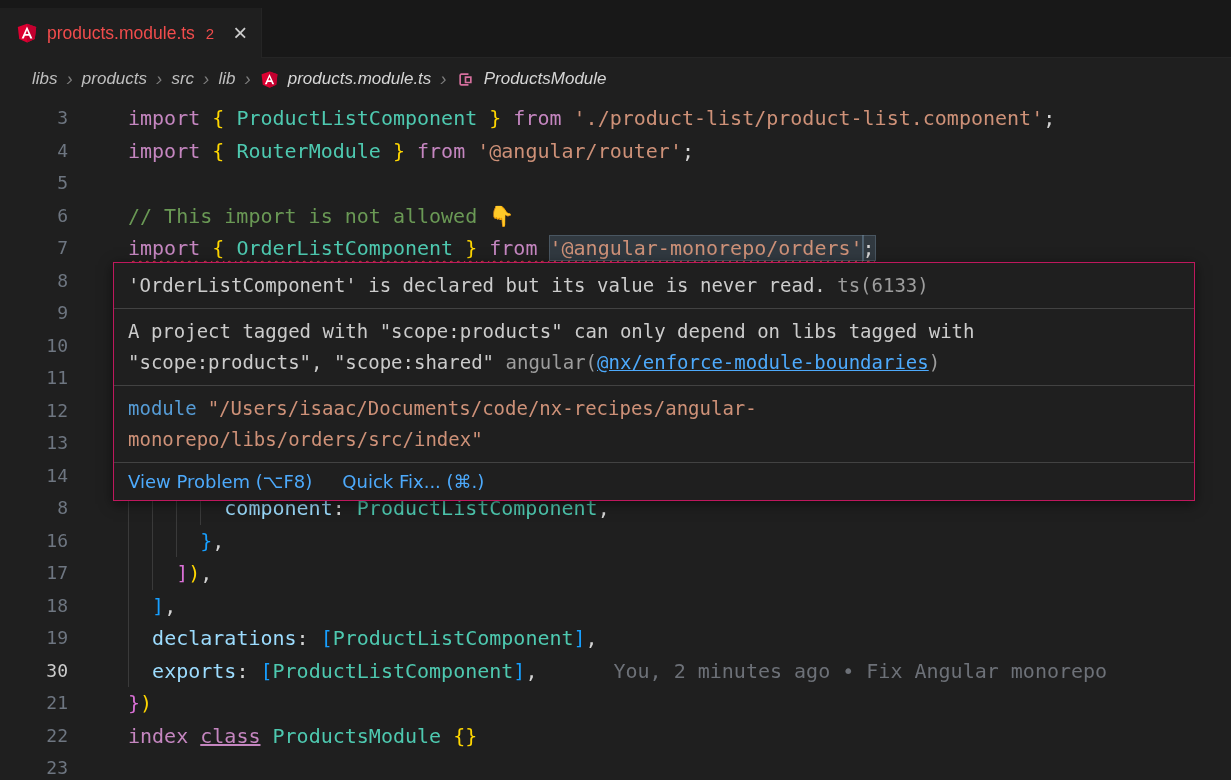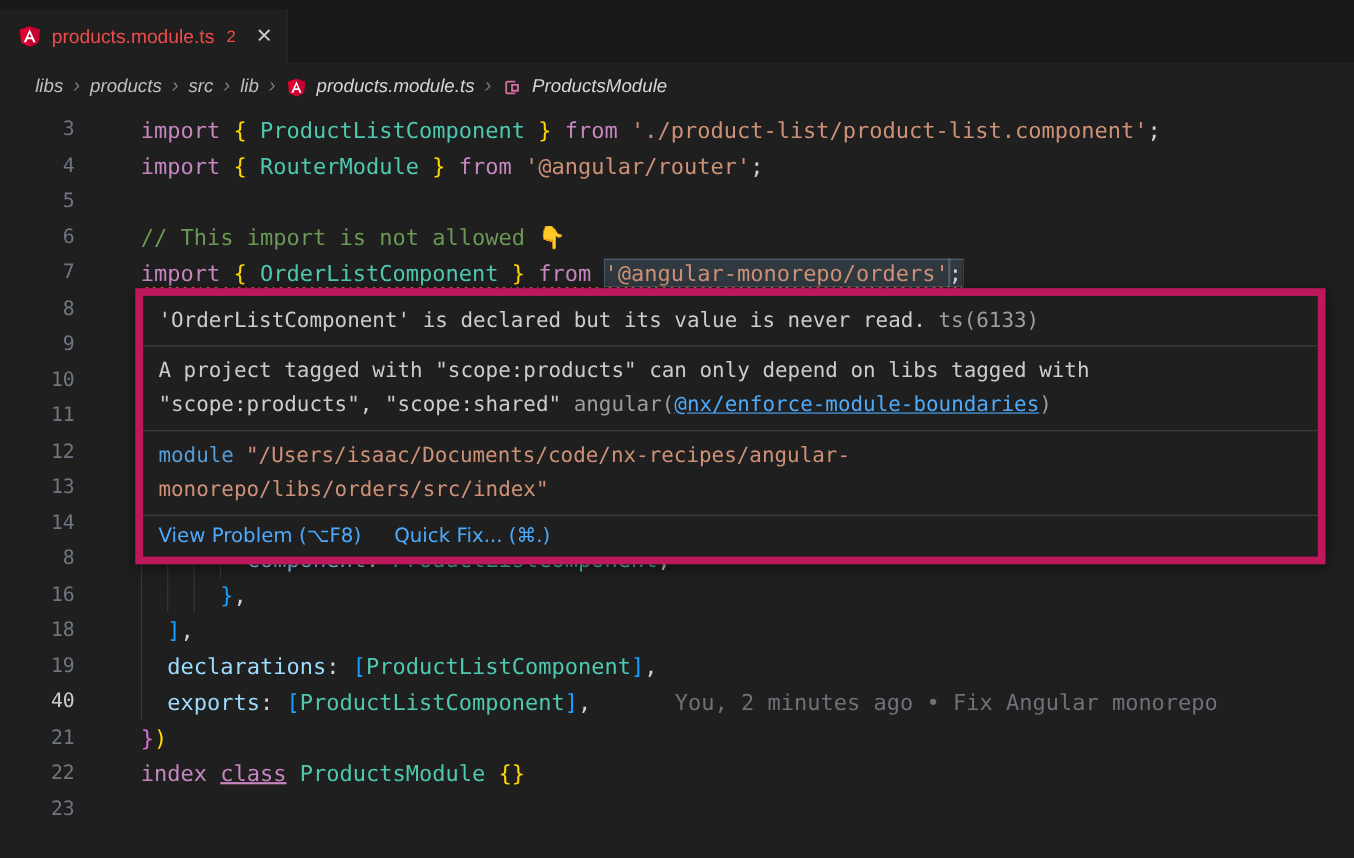--- a/index.html
+++ b/index.html
@@ -29,22 +29,22 @@
                font-family:"DejaVu Sans Mono",monospace; font-size:20px; }
   .gutter { width:68px; flex:none; text-align:right; color:#6e7681; font-size:18px; }
   .gutter.active { color:#cccccc; }
   .line-content { margin-left:60px; position:relative; white-space:pre; color:#d4d4d4; }
   .guide { position:absolute; top:0; bottom:0; width:1px; background:#3a3a3a; }
   .tok.sq { text-decoration:underline wavy #f14c4c; text-decoration-thickness:1.2px; text-underline-offset:5px; }
   .tok.hl { background:rgba(94,118,142,0.30); box-shadow:0 0 0 1px rgba(125,152,178,0.45); }
   .tok.blame { margin-left:76px; }
 
   
-  .hover-popup { position:absolute; left:123px; top:162px; width:1082px; z-index:10;
-                 background:#1f1f1f; border:7px solid #be185d; box-shadow:0 3px 12px rgba(0,0,0,0.55);
+  .hover-popup { position:absolute; left:113px; top:162px; width:1082px; z-index:10;
+                 background:#1f1f1f; border:1px solid #be185d; box-shadow:0 3px 12px rgba(0,0,0,0.55);
                  font-family:"DejaVu Sans Mono",monospace; font-size:19px; color:#cccccc; }
   .hover-section { padding:7px 14px; line-height:31px; border-bottom:1px solid #424242; }
   .hover-muted { color:#9d9d9d; }
   .hover-link { color:#4daafc; text-decoration:underline; cursor:pointer; }
   .hover-kw { color:#569CD6; margin-right:11px; }
   .hover-str { color:#CE9178; }
   .hover-status { padding:8px 14px; display:flex; gap:30px;
                   font-family:"DejaVu Sans",sans-serif; font-size:18px; }
   .action-link { color:#4daafc; cursor:pointer; }
 </style>
@@ -145,29 +145,33 @@
       </div>
       <div class="code-line">
         <div class="gutter">8</div>
         <div class="line-content"><span class="guide" style="left: 0ch;"></span><span class="guide" style="left: 2ch;"></span><span class="guide" style="left: 4ch;"></span><span class="guide" style="left: 6ch;"></span><span class="tok">        </span><span class="tok prop" style="color: rgb(156, 220, 254);">component</span><span class="tok pun" style="color: rgb(212, 212, 212);">:</span><span class="tok"> </span><span class="tok cls" style="color: rgb(78, 201, 176);">ProductListComponent</span><span class="tok pun" style="color: rgb(212, 212, 212);">,</span></div>
       </div>
       <div class="code-line">
         <div class="gutter">16</div>
         <div class="line-content"><span class="guide" style="left: 0ch;"></span><span class="guide" style="left: 2ch;"></span><span class="guide" style="left: 4ch;"></span><span class="tok">      </span><span class="tok b3" style="color: rgb(23, 159, 255);">}</span><span class="tok pun" style="color: rgb(212, 212, 212);">,</span></div>
       </div>
       <div class="code-line">
+        <div class="gutter">17</div>
+        <div class="line-content"><span class="guide" style="left: 0ch;"></span><span class="guide" style="left: 2ch;"></span><span class="tok">    </span><span class="tok b2" style="color: rgb(218, 112, 214);">]</span><span class="tok b1" style="color: rgb(255, 215, 0);">)</span><span class="tok pun" style="color: rgb(212, 212, 212);">,</span></div>
+      </div>
+      <div class="code-line">
         <div class="gutter">18</div>
         <div class="line-content"><span class="guide" style="left: 0ch;"></span><span class="tok">  </span><span class="tok b3" style="color: rgb(23, 159, 255);">]</span><span class="tok pun" style="color: rgb(212, 212, 212);">,</span></div>
       </div>
       <div class="code-line">
         <div class="gutter">19</div>
         <div class="line-content"><span class="guide" style="left: 0ch;"></span><span class="tok">  </span><span class="tok prop" style="color: rgb(156, 220, 254);">declarations</span><span class="tok pun" style="color: rgb(212, 212, 212);">:</span><span class="tok"> </span><span class="tok b3" style="color: rgb(23, 159, 255);">[</span><span class="tok cls" style="color: rgb(78, 201, 176);">ProductListComponent</span><span class="tok b3" style="color: rgb(23, 159, 255);">]</span><span class="tok pun" style="color: rgb(212, 212, 212);">,</span></div>
       </div>
       <div class="code-line">
-        <div class="gutter active">40</div>
+        <div class="gutter active">30</div>
         <div class="line-content"><span class="guide" style="left: 0ch;"></span><span class="tok">  </span><span class="tok prop" style="color: rgb(156, 220, 254);">exports</span><span class="tok pun" style="color: rgb(212, 212, 212);">:</span><span class="tok"> </span><span class="tok b3" style="color: rgb(23, 159, 255);">[</span><span class="tok cls" style="color: rgb(78, 201, 176);">ProductListComponent</span><span class="tok b3" style="color: rgb(23, 159, 255);">]</span><span class="tok pun" style="color: rgb(212, 212, 212);">,</span><span class="tok blame" style="color: rgb(109, 113, 120);">You, 2 minutes ago • Fix Angular monorepo</span></div>
       </div>
       <div class="code-line">
         <div class="gutter">21</div>
         <div class="line-content"><span class="tok b2" style="color: rgb(218, 112, 214);">}</span><span class="tok b1" style="color: rgb(255, 215, 0);">)</span></div>
       </div>
       <div class="code-line">
         <div class="gutter">22</div>
         <div class="line-content"><span class="tok kw" style="color: rgb(197, 134, 192);">index</span><span class="tok"> </span><span class="tok kw" style="color: rgb(197, 134, 192); text-decoration: underline;">class</span><span class="tok"> </span><span class="tok cls" style="color: rgb(78, 201, 176);">ProductsModule</span><span class="tok"> </span><span class="tok b1" style="color: rgb(255, 215, 0);">{}</span></div>
       </div>

